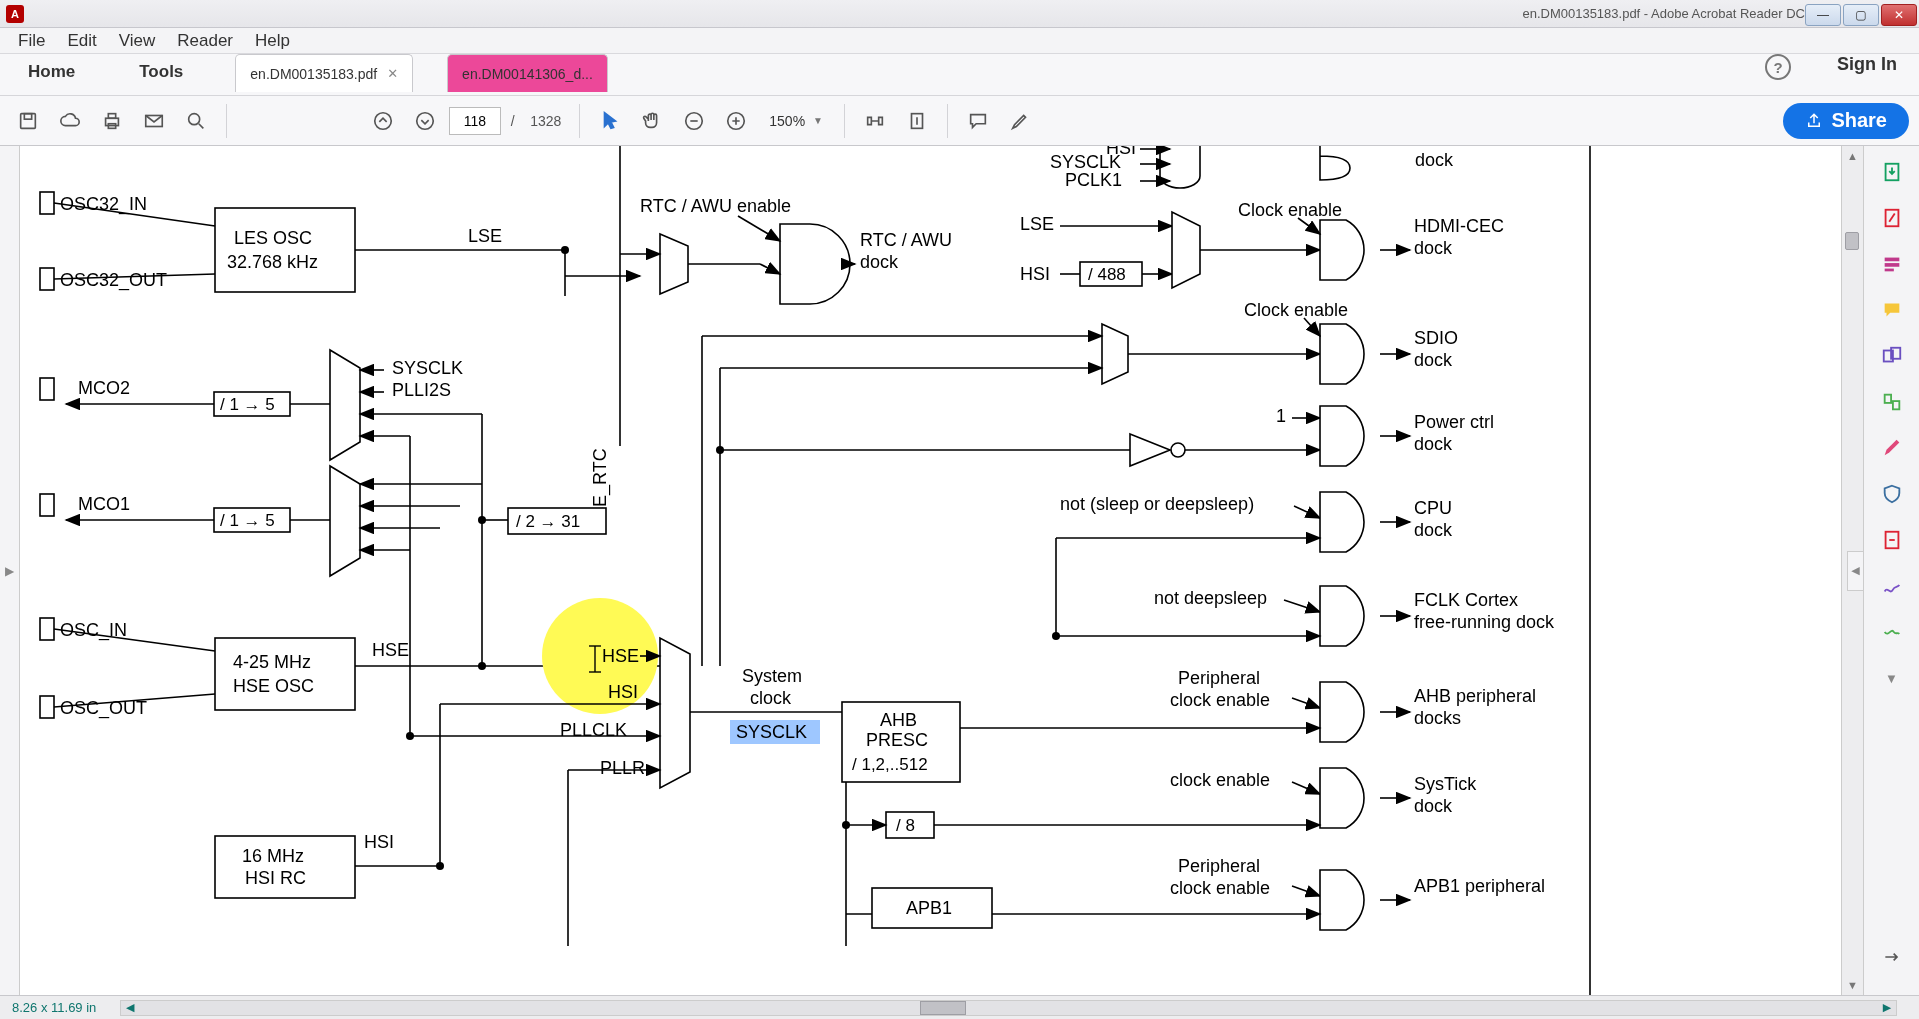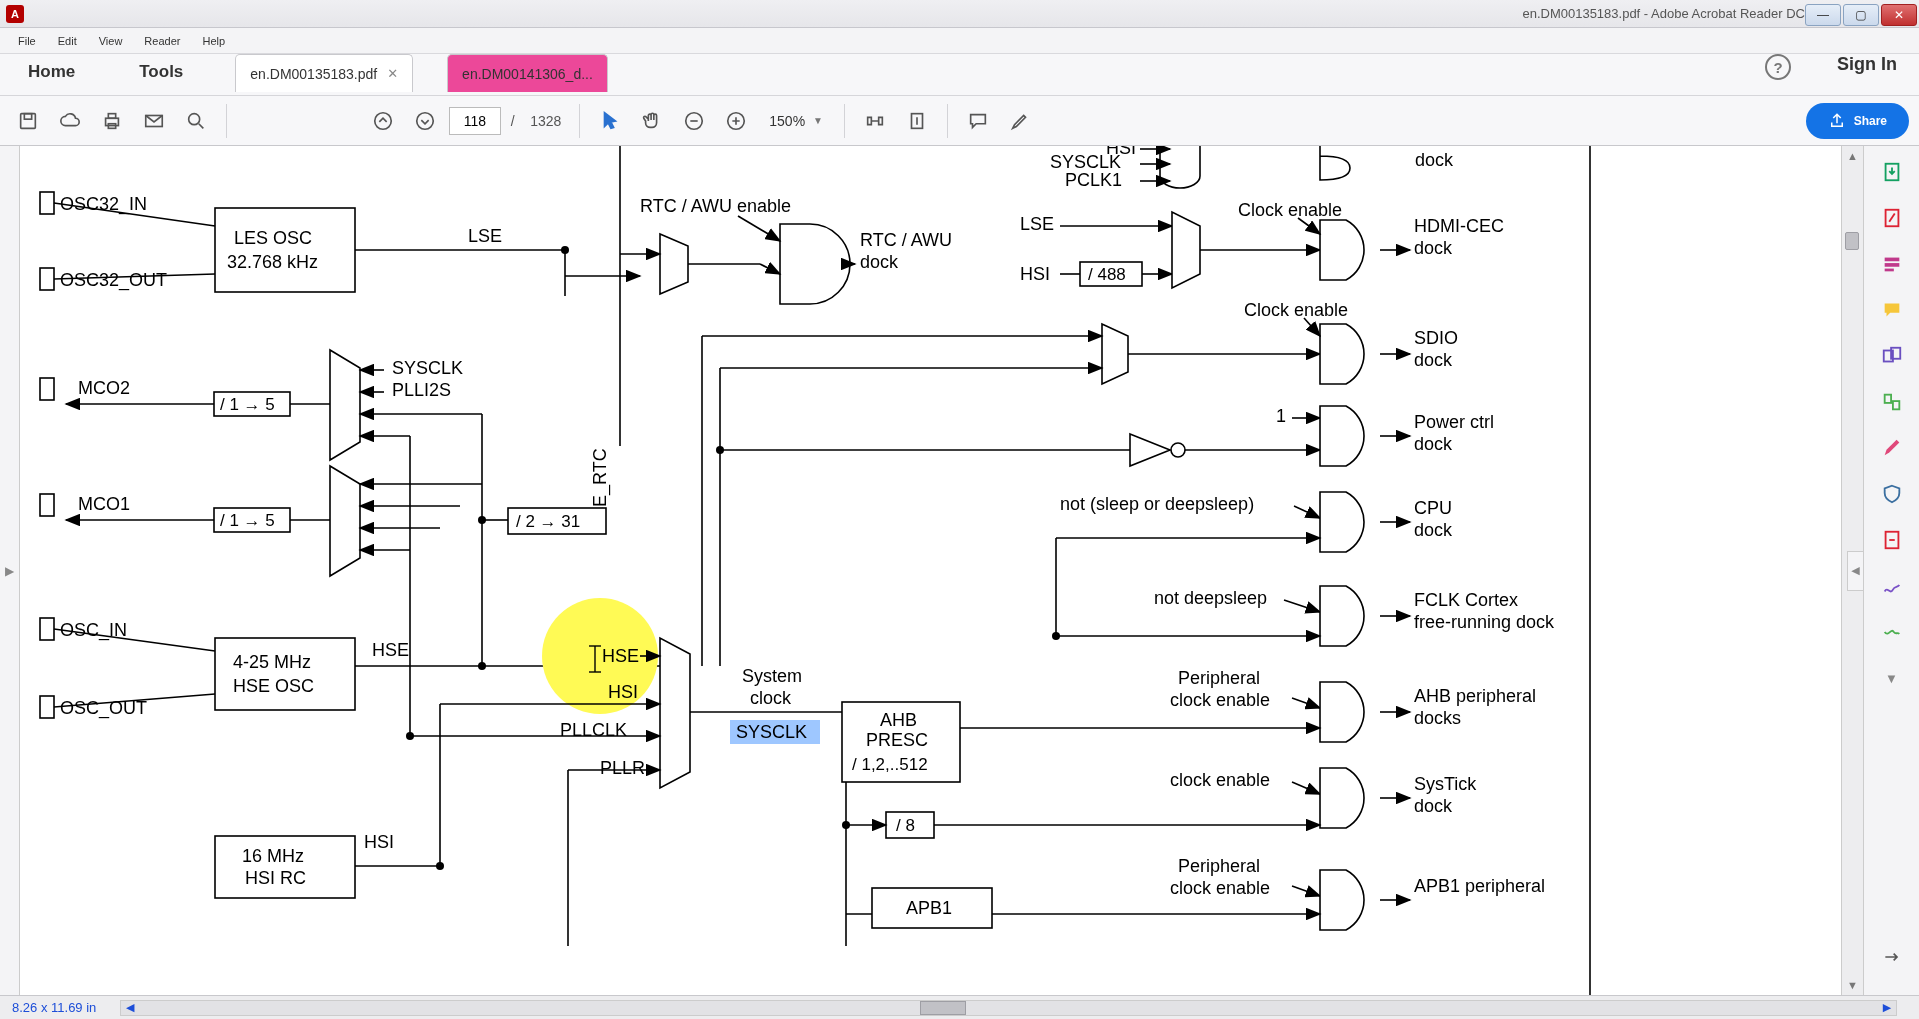--- a/index.html
+++ b/index.html
@@ -6,41 +6,41 @@
   html, body { width: 1919px; height: 1019px; font-family: "Segoe UI", Arial, sans-serif; font-size: 13px; background: #fff; color: #333; overflow: hidden; }
   
   .titlebar { display: flex; align-items: center; height: 28px; background: linear-gradient(#efeff2,#e6e6ea); border-bottom: 1px solid #c7c7cd; padding-left: 6px; }
   .titlebar .app-icon { width: 18px; height: 18px; background: #b30000; border-radius: 3px; margin-right: 6px; display:flex;align-items:center;justify-content:center;color:#fff;font-weight:bold;font-size:11px;}
   .titlebar .title { flex: 1; font-size: 13px; color: #555; text-align: right; }
   .win-btns { display: flex; }
   .win-btn { width: 36px; height: 22px; margin: 2px 2px 0 0; border: 1px solid #8aa3c1; background: linear-gradient(#e6eef8,#cbd9ec); border-radius: 3px; display:flex;align-items:center;justify-content:center; font-size:12px; cursor:pointer;}
   .win-btn.close { background: linear-gradient(#e07070,#c03030); color:#fff; border-color:#a02020;}
   
   .menubar { display: flex; align-items: center; height: 26px; background: #f4f4f6; border-bottom: 1px solid #d9d9dd; padding: 0 8px; gap: 2px; }
-  .menubar .menu-item { padding: 3px 10px; border-radius: 3px; cursor: pointer; font-size: 11px; }
+  .menubar .menu-item { padding: 3px 10px; border-radius: 3px; cursor: pointer; font-size: 17px; }
   
   .tabrow { display:flex; height: 42px; background:#f7f7f9; border-bottom:1px solid #d6d6da; padding-left: 10px; gap: 28px; }
   .tabrow .home, .tabrow .tools { font-size: 17px; font-weight: 600; padding: 8px 18px; cursor:pointer; }
   .tabrow .doctab { display:flex; align-items:center; height: 38px; padding: 0 14px; margin-left: 6px; border:1px solid #c9c9cd; border-bottom:none; background:#fff; border-radius:5px 5px 0 0; cursor:pointer; font-size:14px; gap:10px;}
   .tabrow .doctab.inactive { background:#ec4899; }
   .tabrow .doctab .close-x { font-size:13px; color:#888; }
   .tabrow .spacer { flex:1; }
   .tabrow .help-icon { width:26px;height:26px;border:2px solid #777;border-radius:50%;display:flex;align-items:center;justify-content:center;font-weight:bold;color:#777;margin-right:18px;cursor:pointer;font-size:15px;}
   .tabrow .signin { font-size:18px; font-weight:600; margin-right:22px; cursor:pointer;}
   
   .toolbar { display:flex; align-items:center; height: 50px; background:#f7f7f9; border-bottom:1px solid #c8c8cc; padding: 0 10px; gap: 6px; }
   .tb-btn { width:36px; height:36px; display:flex; align-items:center; justify-content:center; border-radius:4px; cursor:pointer; color:#555; }
   .tb-btn svg { width:22px; height:22px; stroke:#555; fill:none; stroke-width:1.8; }
   .tb-sep { width:1px; height:34px; background:#d3d3d7; margin:0 6px; }
   .pagebox input { width:52px; height:28px; border:1px solid #bbb; text-align:center; font-size:14px; }
   .pagebox span { margin: 0 6px; font-size:14px; color:#555;}
   .zoomsel { display:flex; align-items:center; height:28px; border:1px solid transparent; padding:0 8px; border-radius:3px; cursor:pointer; gap:8px; font-size:14px;}
   .zoomsel .caret { font-size:10px; color:#777; }
   .toolbar .flexfill { flex:1; }
-  .share-btn { display:flex; align-items:center; gap:8px; height:36px; padding:0 22px; background:#1473e6; color:#fff; font-weight:600; font-size:12px; border-radius:18px; cursor:pointer;}
+  .share-btn { display:flex; align-items:center; gap:8px; height:36px; padding:0 22px; background:#1473e6; color:#fff; font-weight:600; font-size:20px; border-radius:18px; cursor:pointer;}
   .share-btn svg { width:18px;height:18px; fill:#fff; }
   
   .content { position:relative; display:flex; height: calc(1019px - 28px - 26px - 42px - 50px - 24px); background:#dcdcdc; }
   .left-gutter { width:20px; background:#f4f4f6; border-right:1px solid #ccc; display:flex; align-items:center; justify-content:center; }
   .left-gutter .handle { font-size:12px; color:#888; cursor:pointer; }
   .right-tools { width:56px; background:#f4f4f6; border-left:1px solid #ccc; display:flex; flex-direction:column; align-items:center; padding-top:12px; gap:18px; position:relative;}
   .right-tools .rt-icon { width:28px; height:28px; cursor:pointer; display:flex;align-items:center;justify-content:center;}
   .right-tools .rt-icon svg { width:22px;height:22px; }
   .right-tools .collapse { position:absolute; bottom:24px; width:28px;height:28px;display:flex;align-items:center;justify-content:center;font-size:11px;color:#888;cursor:pointer;}
   .right-collapse-handle { position:absolute; right:56px; top:50%; transform:translateY(-50%); width:16px; height:40px; background:#f4f4f6; border:1px solid #ccc; border-right:none; display:flex;align-items:center;justify-content:center;font-size:11px;color:#888;cursor:pointer;}
@@ -52,21 +52,21 @@
   
   .diagram { position:absolute; inset:0 22px 0 0; overflow:hidden; }
   .diagram svg { position:absolute; top:0; left:0; }
   .blk { stroke:#000; fill:#fff; stroke-width:1.6; }
   .ln { stroke:#000; stroke-width:1.6; fill:none; }
   .txt { font-family: Arial, sans-serif; font-size:18px; fill:#000; }
   .txt.sm { font-size:17px; }
   .highlight { fill:#fffa55; }
   .sel { fill:#9ec7ff; }
   
-  .statusbar { height:24px; background:#ededef; border-top:1px solid #c8c8cc; display:flex; align-items:center; padding:0 12px; gap:14px; font-size:13px; color:#1d4ed8;}
+  .statusbar { height:24px; background:#ededef; border-top:1px solid #c8c8cc; display:flex; align-items:center; padding:0 12px; gap:14px; font-size:13px; color:#0f766e;}
   .statusbar .hscroll { flex:1; height:16px; background:#e2e2e5; border:1px solid #ccc; position:relative; margin:0 10px;}
   .statusbar .hscroll .thumb { position:absolute; top:0; bottom:0; left:45%; width:46px; background:#c1c1c6; border:1px solid #9e9ea4;}
   .statusbar .hscroll .ar { position:absolute; top:0; bottom:0; width:18px; display:flex;align-items:center;justify-content:center;font-size:11px; cursor:pointer;}
   .statusbar .hscroll .ar.l { left:0; } .statusbar .hscroll .ar.r { right:0; }
   
 </style>
 </head>
 <body>
 
 <div class="titlebar">

